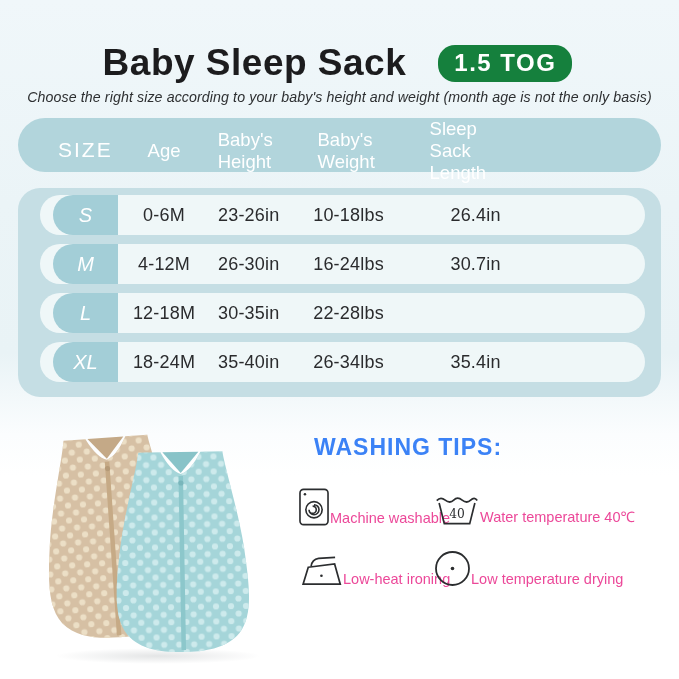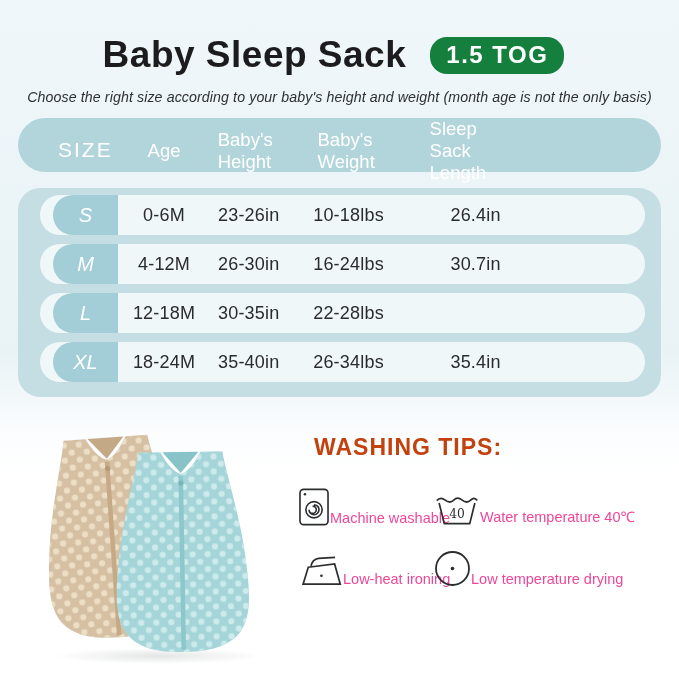--- a/index.html
+++ b/index.html
@@ -7,21 +7,21 @@
     width:679px;height:679px;position:relative;overflow:hidden;
     font-family:"Liberation Sans", sans-serif;
     background:linear-gradient(180deg,#f0f7fa 0%,#ebf4f7 30%,#e9f3f6 52%,#fbfdfe 64%,#ffffff 70%);
   }
   
   .title-row{
     position:absolute;top:26px;left:-20px;right:0;
     display:flex;justify-content:center;align-items:center;gap:16px;
   }
   .page-title{
-    font-size:37px;font-weight:700;color:#1c1c1e;letter-spacing:.5px;margin:8px;
+    font-size:37px;font-weight:700;color:#1c1c1e;letter-spacing:.5px;margin:16px;
   }
   .tog-badge{
     background:#15803d;color:#ffffff;font-size:24px;font-weight:700;
     letter-spacing:1.5px;padding:6px 16px 7px;border-radius:17px;line-height:1;
   }
   .subtitle{
     position:absolute;top:89px;left:0;width:100%;text-align:center;
     font-size:14.2px;color:#2d2f31;letter-spacing:.1px;font-style:italic;
   }
   
@@ -62,21 +62,21 @@
   .sack{position:absolute;}
   .sack-beige{left:8px;top:6px;transform:rotate(-4deg);z-index:1;}
   .sack-blue{left:78px;top:24px;transform:rotate(-1deg);z-index:2;}
   .sack-shadow{
     position:absolute;left:26px;top:234px;width:208px;height:16px;z-index:0;
     background:radial-gradient(ellipse at center,rgba(60,70,75,.14) 0%,rgba(60,70,75,0) 70%);
   }
   
   .washing{position:absolute;left:298px;top:435px;width:360px;}
   .washing-heading{
-    margin:0 0 26px 16px;font-size:23px;font-weight:600;color:#c2410c;
+    margin:0 0 26px 16px;font-size:23px;font-weight:600;color:#3b82f6;
     letter-spacing:1px;line-height:1.1;
   }
   .tips-grid{
     display:grid;grid-template-columns:136px 182px;row-gap:21px;
   }
   .tip{display:flex;flex-direction:row;align-items:flex-end;}
   .tip .icon-box{height:40px;display:flex;align-items:flex-end;justify-content:center;}
   .tip .tip-label{margin-top:10px;font-size:14.5px;color:#ec4899;white-space:nowrap;}
   .care-icon{stroke:#2b2d2f;fill:none;stroke-width:1.8;}
   .care-num{font-family:"DejaVu Serif",serif;font-size:13px;fill:#2b2d2f;stroke:none;}

